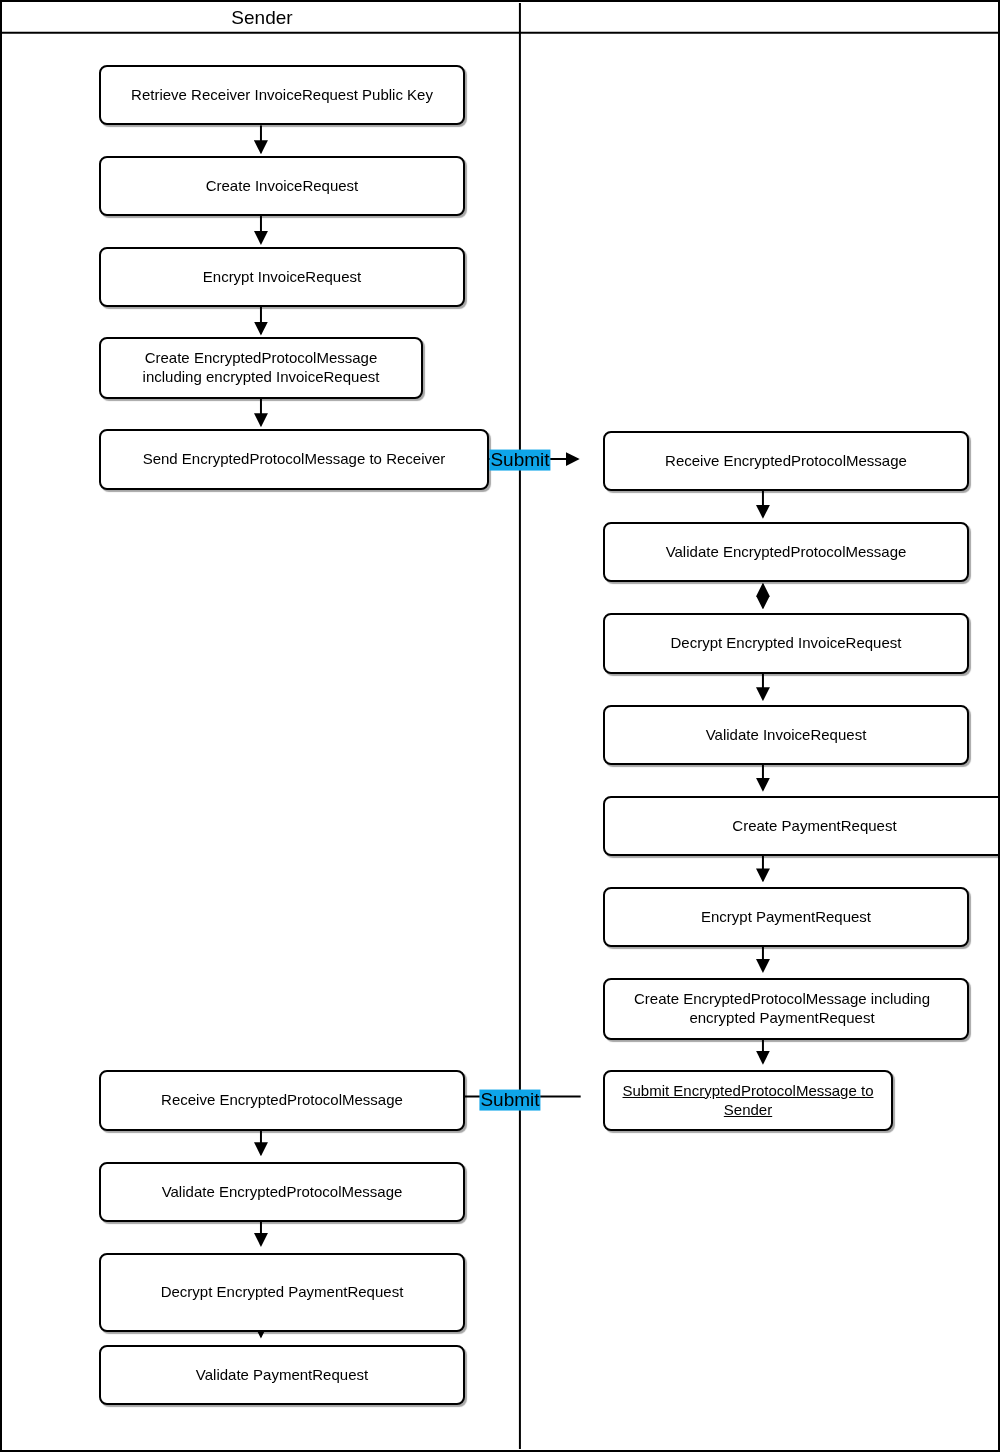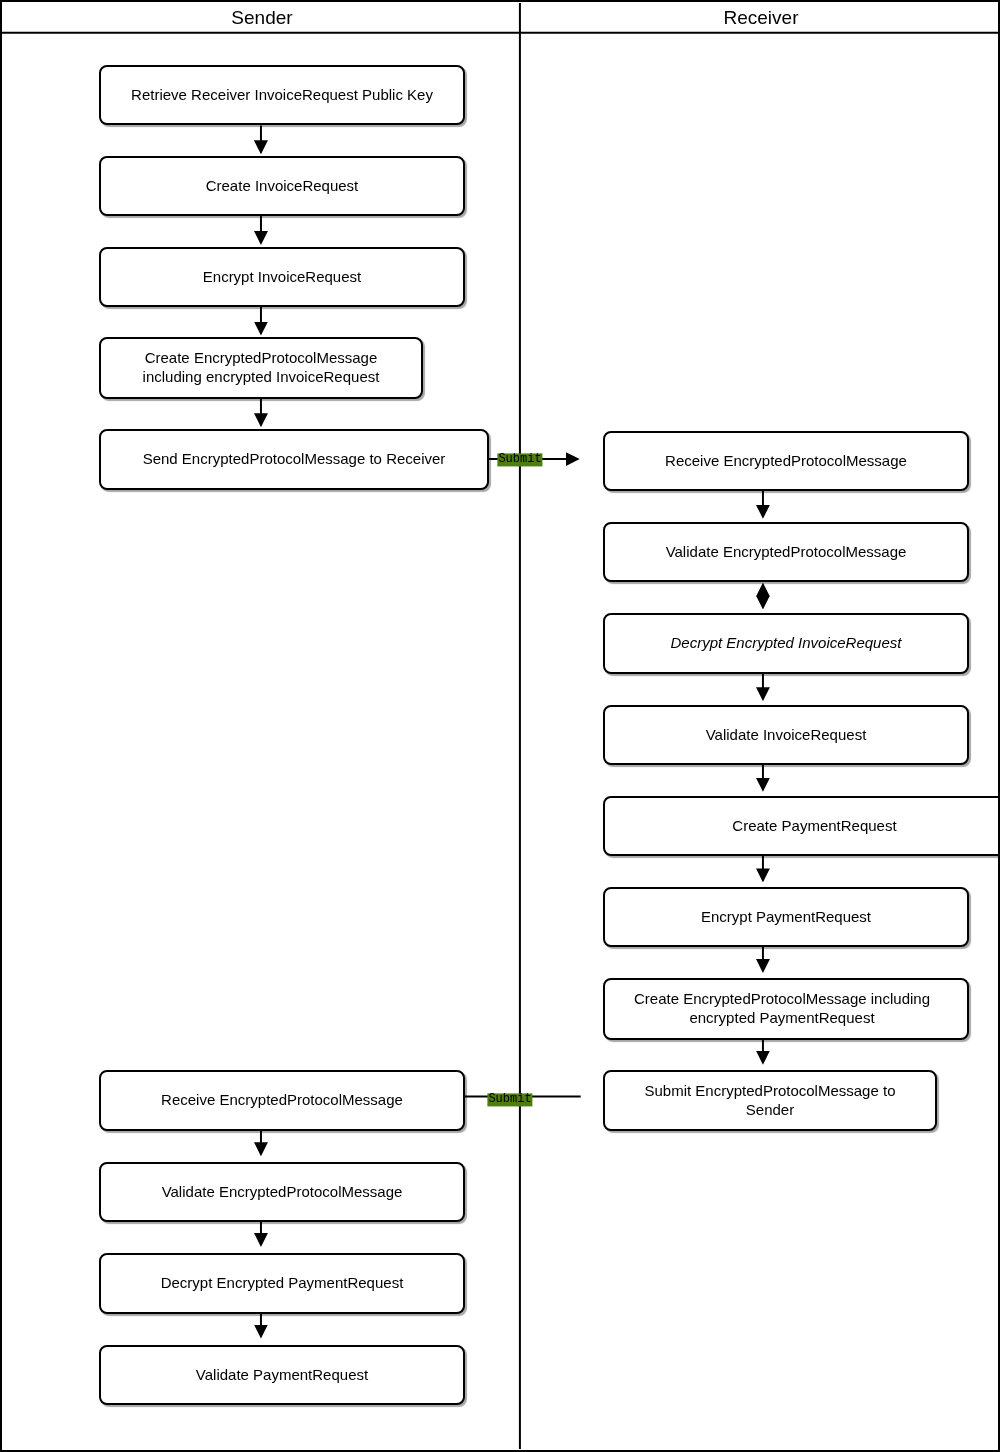--- a/index.html
+++ b/index.html
@@ -48,26 +48,25 @@
     justify-content: center;
     text-align: center;
     font-size: 15px;
     line-height: 1.25;
     padding: 4px 16px;
     margin-left: 20px;
   }
   .edge-label {
     position: absolute;
     transform: translate(-50%, -50%);
-    background: #4d7c0f;
-    font-size: 12px;
+    background: #0ea5e9;
+    font-size: 19px;
     line-height: 1.1;
     padding: 0 1px;
     white-space: nowrap;
-    font-family: Liberation Mono, monospace;
   }
 </style>
 </head>
 <body>
 
 <div id="canvas">
 
   <svg id="wires" width="1000" height="1452" viewBox="0 0 1000 1452" xmlns="http://www.w3.org/2000/svg">
     <defs>
       <marker id="arrow" markerUnits="userSpaceOnUse" markerWidth="14" markerHeight="14" viewBox="0 0 14 14" refX="12" refY="7" orient="auto-start-reverse">
@@ -92,37 +91,36 @@
     <line x1="764" y1="763" x2="764" y2="790" stroke="#000000" stroke-width="2" marker-end="url(#arrow)"></line>
     <line x1="764" y1="854" x2="764" y2="881" stroke="#000000" stroke-width="2" marker-end="url(#arrow)"></line>
     <line x1="764" y1="945" x2="764" y2="972" stroke="#000000" stroke-width="2" marker-end="url(#arrow)"></line>
     <line x1="764" y1="1038" x2="764" y2="1064" stroke="#000000" stroke-width="2" marker-end="url(#arrow)"></line>
 
     <line x1="443" y1="458" x2="578" y2="458" stroke="#000000" stroke-width="2" marker-end="url(#arrow)"></line>
     <line x1="581" y1="1098" x2="447" y2="1098" stroke="#000000" stroke-width="2" marker-end="url(#arrow)"></line>
   </svg>
 
   <div class="lane-title" style="left:0; width:520px;">Sender</div>
-  <div class="lane-title" style="left:520px; width:478px;">Receiver</div>
 
   <div class="node" style="left:77px;  top:63px;   width:366px; height:60px;">Retrieve Receiver InvoiceRequest Public Key</div>
   <div class="node" style="left:77px;  top:245px;  width:366px; height:60px;">Encrypt InvoiceRequest</div>
   <div class="node" style="left:77px;  top:154px;  width:366px; height:60px;">Create InvoiceRequest</div>
   <div class="node" style="left:77px;  top:335px;  width:324px; height:62px;">Create EncryptedProtocolMessage including encrypted InvoiceRequest</div>
   <div class="node" style="left:77px;  top:427px;  width:390px; height:61px;">Send EncryptedProtocolMessage to Receiver</div>
   <div class="node" style="left:77px;  top:1068px; width:366px; height:61px;">Receive EncryptedProtocolMessage</div>
   <div class="node" style="left:77px;  top:1160px; width:366px; height:60px;">Validate EncryptedProtocolMessage</div>
-  <div class="node" style="left:77px;  top:1251px; width:366px; height:61px;">Decrypt Encrypted PaymentRequest</div>
+  <div class="node" style="left:77px;  top:1251px; width:366px; height:79px;">Decrypt Encrypted PaymentRequest</div>
   <div class="node" style="left:77px;  top:1343px; width:366px; height:60px;">Validate PaymentRequest</div>
 
   <div class="node" style="left:581px; top:429px;  width:366px; height:60px;">Receive EncryptedProtocolMessage</div>
   <div class="node" style="left:581px; top:520px;  width:366px; height:60px;">Validate EncryptedProtocolMessage</div>
-  <div class="node" style="left:581px; top:611px;  width:366px; height:61px;font-style:italic;">Decrypt Encrypted InvoiceRequest</div>
+  <div class="node" style="left:581px; top:611px;  width:366px; height:61px;">Decrypt Encrypted InvoiceRequest</div>
   <div class="node" style="left:581px; top:703px;  width:366px; height:60px;">Validate InvoiceRequest</div>
   <div class="node" style="left:581px; top:794px;  width:423px; height:60px;">Create PaymentRequest</div>
   <div class="node" style="left:581px; top:885px;  width:366px; height:60px;">Encrypt PaymentRequest</div>
   <div class="node" style="left:581px; top:976px;  width:366px; height:62px;padding-left:8px;">Create EncryptedProtocolMessage including encrypted PaymentRequest</div>
-  <div class="node" style="left:581px; top:1068px; width:334px; height:61px;">Submit EncryptedProtocolMessage to Sender</div>
+  <div class="node" style="left:581px; top:1068px; width:290px; height:61px;text-decoration:underline;">Submit EncryptedProtocolMessage to Sender</div>
 
   <div class="edge-label" style="left:518px; top:458px;">Submit</div>
   <div class="edge-label" style="left:508px; top:1098px;">Submit</div>
 
 </div>
 
 </body></html>

